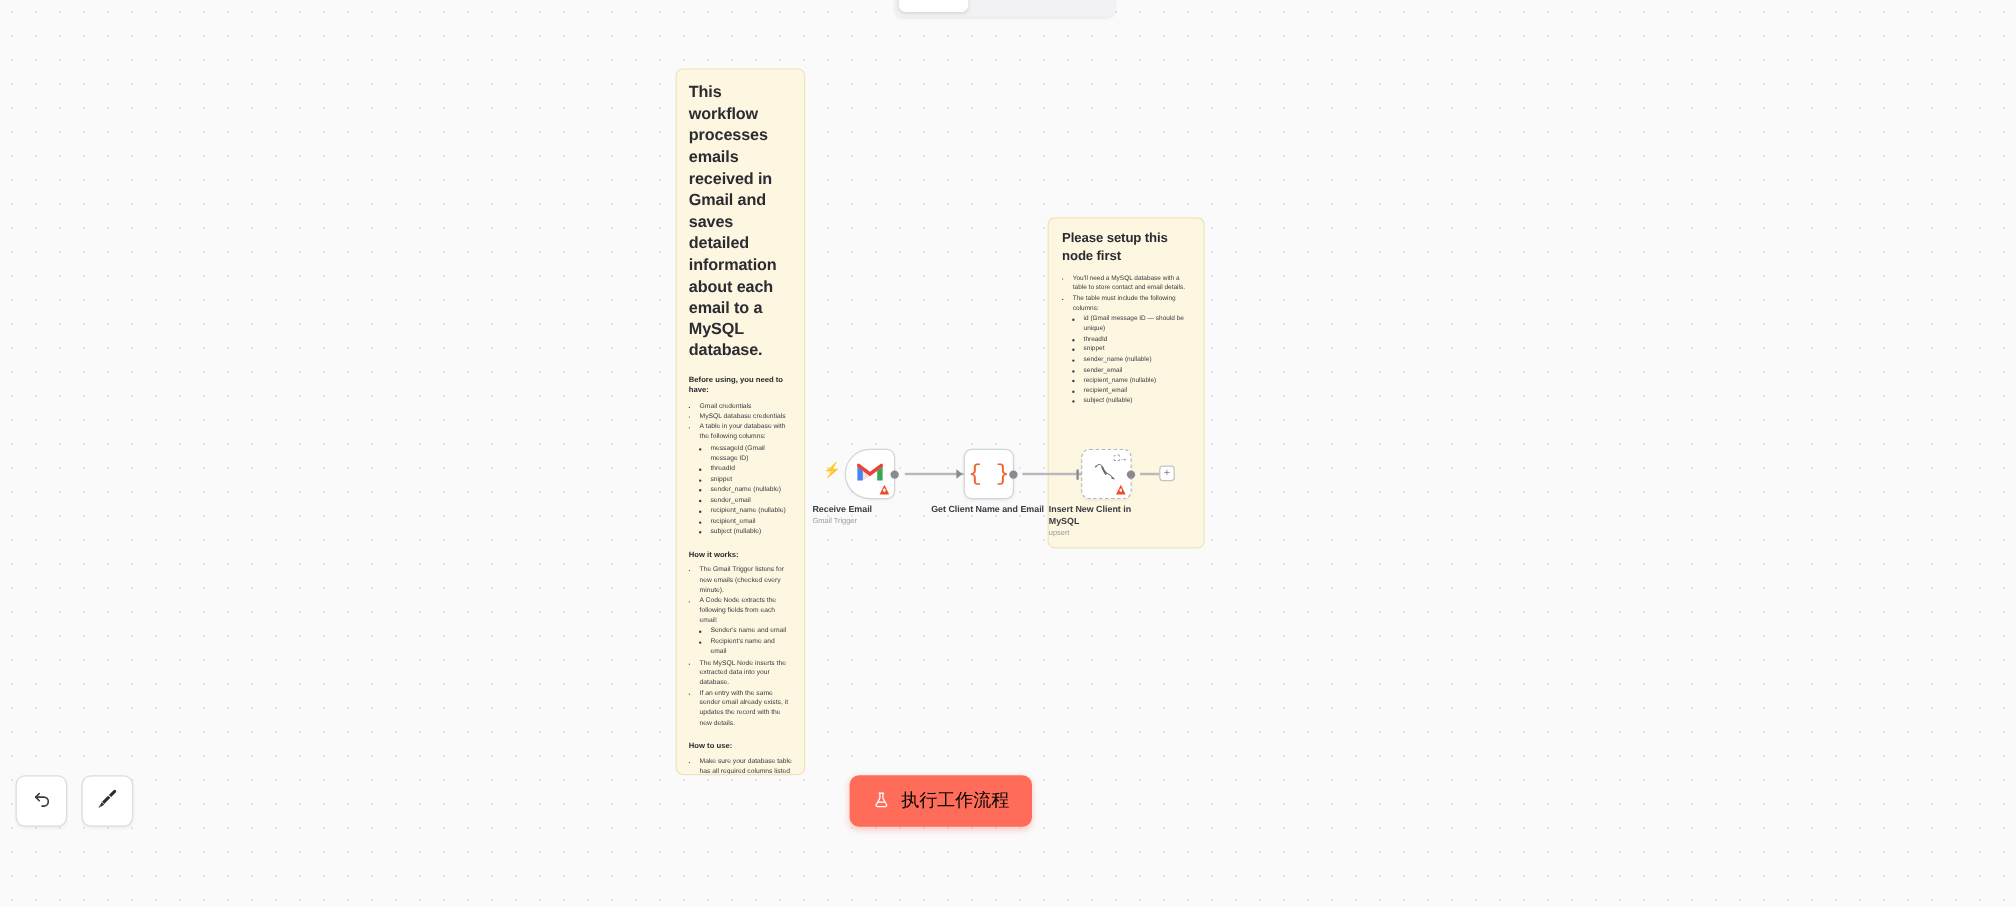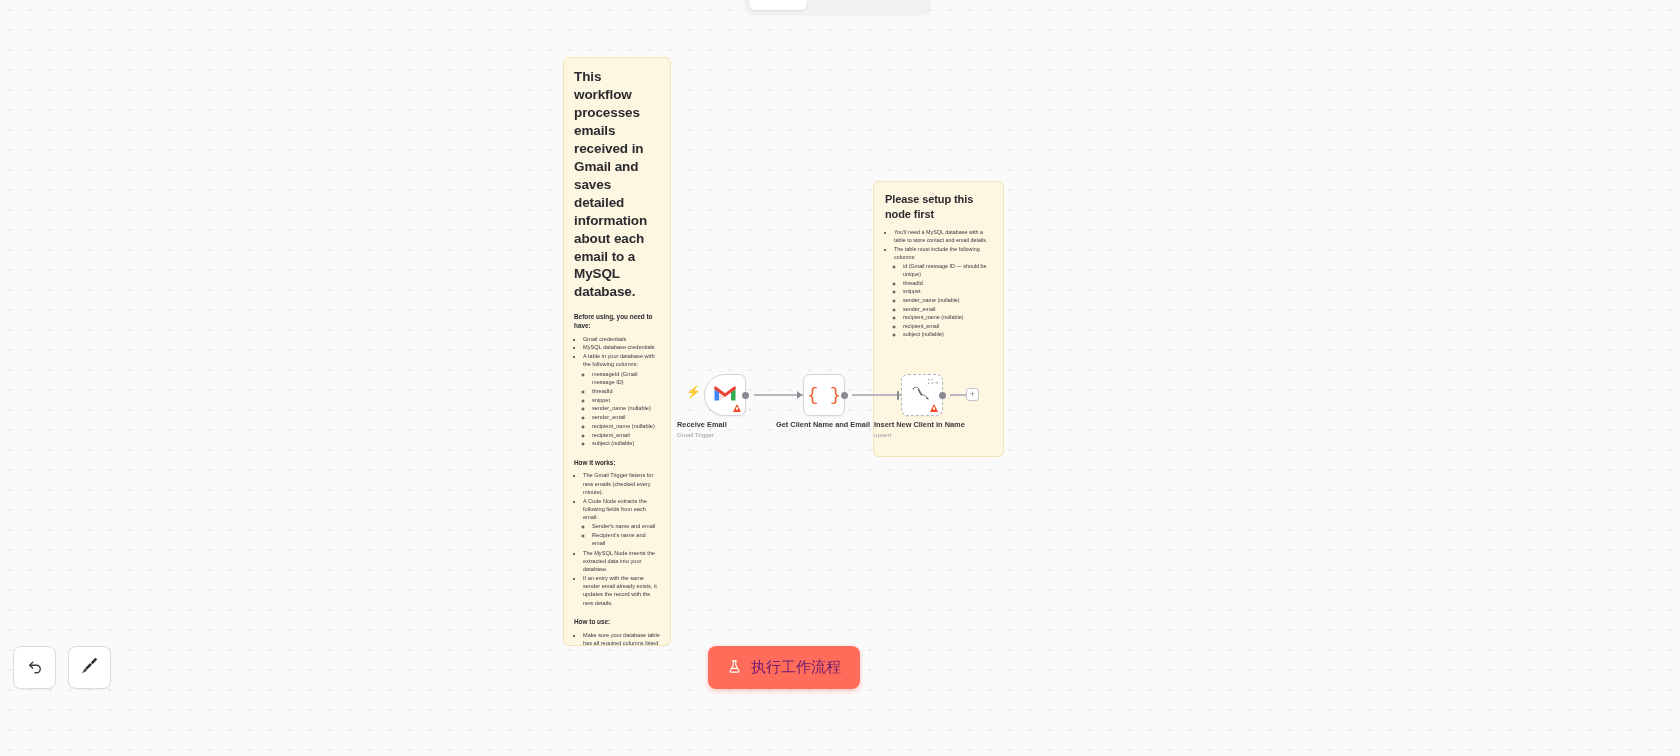--- a/index.html
+++ b/index.html
@@ -230,21 +230,21 @@
 
   
   #execute-btn {
     position: absolute;
     left: 708px; top: 646px;
     width: 152px; height: 43px;
     background: #ff6d5a;
     border-radius: 8px;
     display: flex; align-items: center; justify-content: center;
     gap: 9px;
-    color: #701a75;
+    color: #000000;
     font-size: 15px;
     box-shadow: 0 2px 5px rgba(255,109,90,.35);
   }
   #execute-btn .flask { font-size: 15px; line-height: 1; }
 </style>
 </head>
 <body>
 
 <div id="canvas">
 
@@ -365,21 +365,21 @@
           <path d="M10 10c-2 0-3 1-3 3l4-1z" fill="#55555c"></path>
           <path d="M19 11c2 4 4 9 8 12l-2 3c-4-4-6-10-8-14z" fill="#55555c" opacity=".9"></path>
           <path d="M35 28c2 1 4 3 5 5-2 0-4-1-6-2z" fill="#55555c"></path>
           <circle cx="10.5" cy="12" r="0.9" fill="#fff"></circle>
         </svg>
       </span>
       <div class="warn-tri"></div>
       <div class="port-dot" style="right:-4px;"></div>
     </div>
     <div class="node-label">
-      <div>Insert New Client in Name</div>
+      <div>Insert New Client in MySQL</div>
       <div class="node-sub">upsert</div>
     </div>
   </div>
 
   <div class="plus-btn" style="left:966px; top:394px; margin-top:-6.5px;">+</div>
 
   <div class="toolbtn" id="btn-undo">
     <span>
       <svg width="18" height="18" viewBox="0 0 24 24" fill="none" stroke="#3a3a41" stroke-width="1.8" stroke-linecap="round" stroke-linejoin="round">
         <path d="M9 7 L5 11 L9 15"></path>

